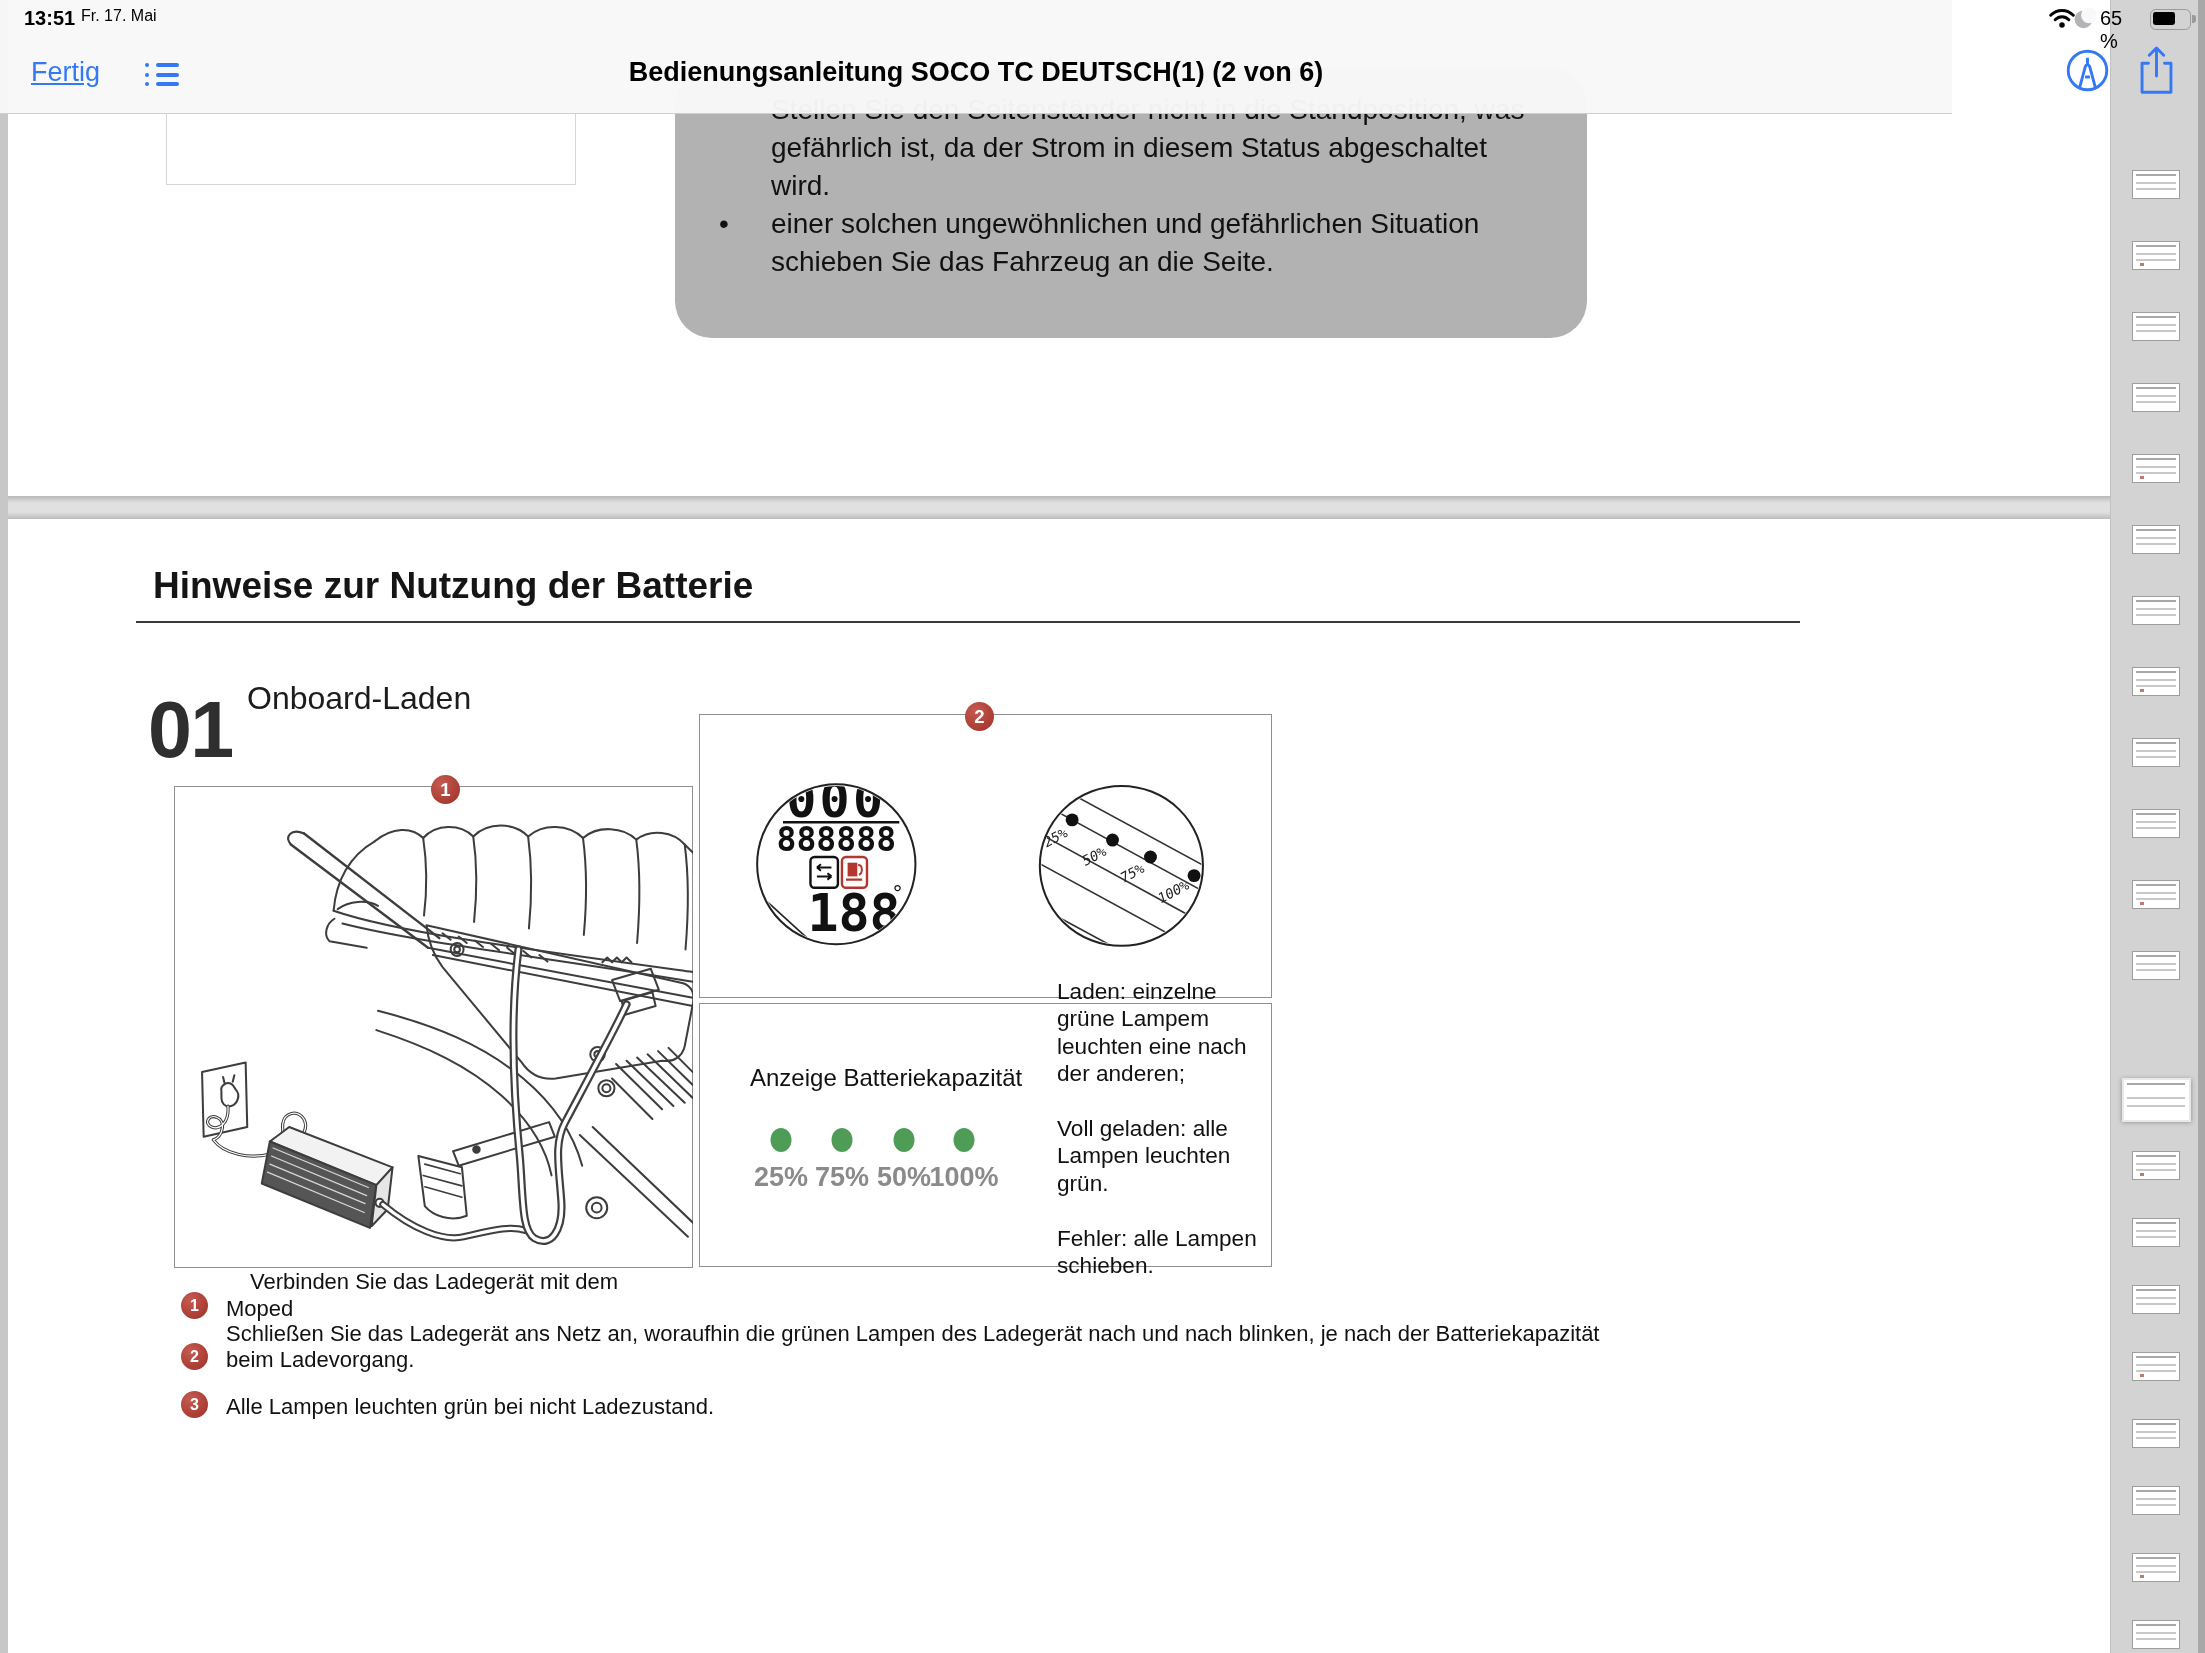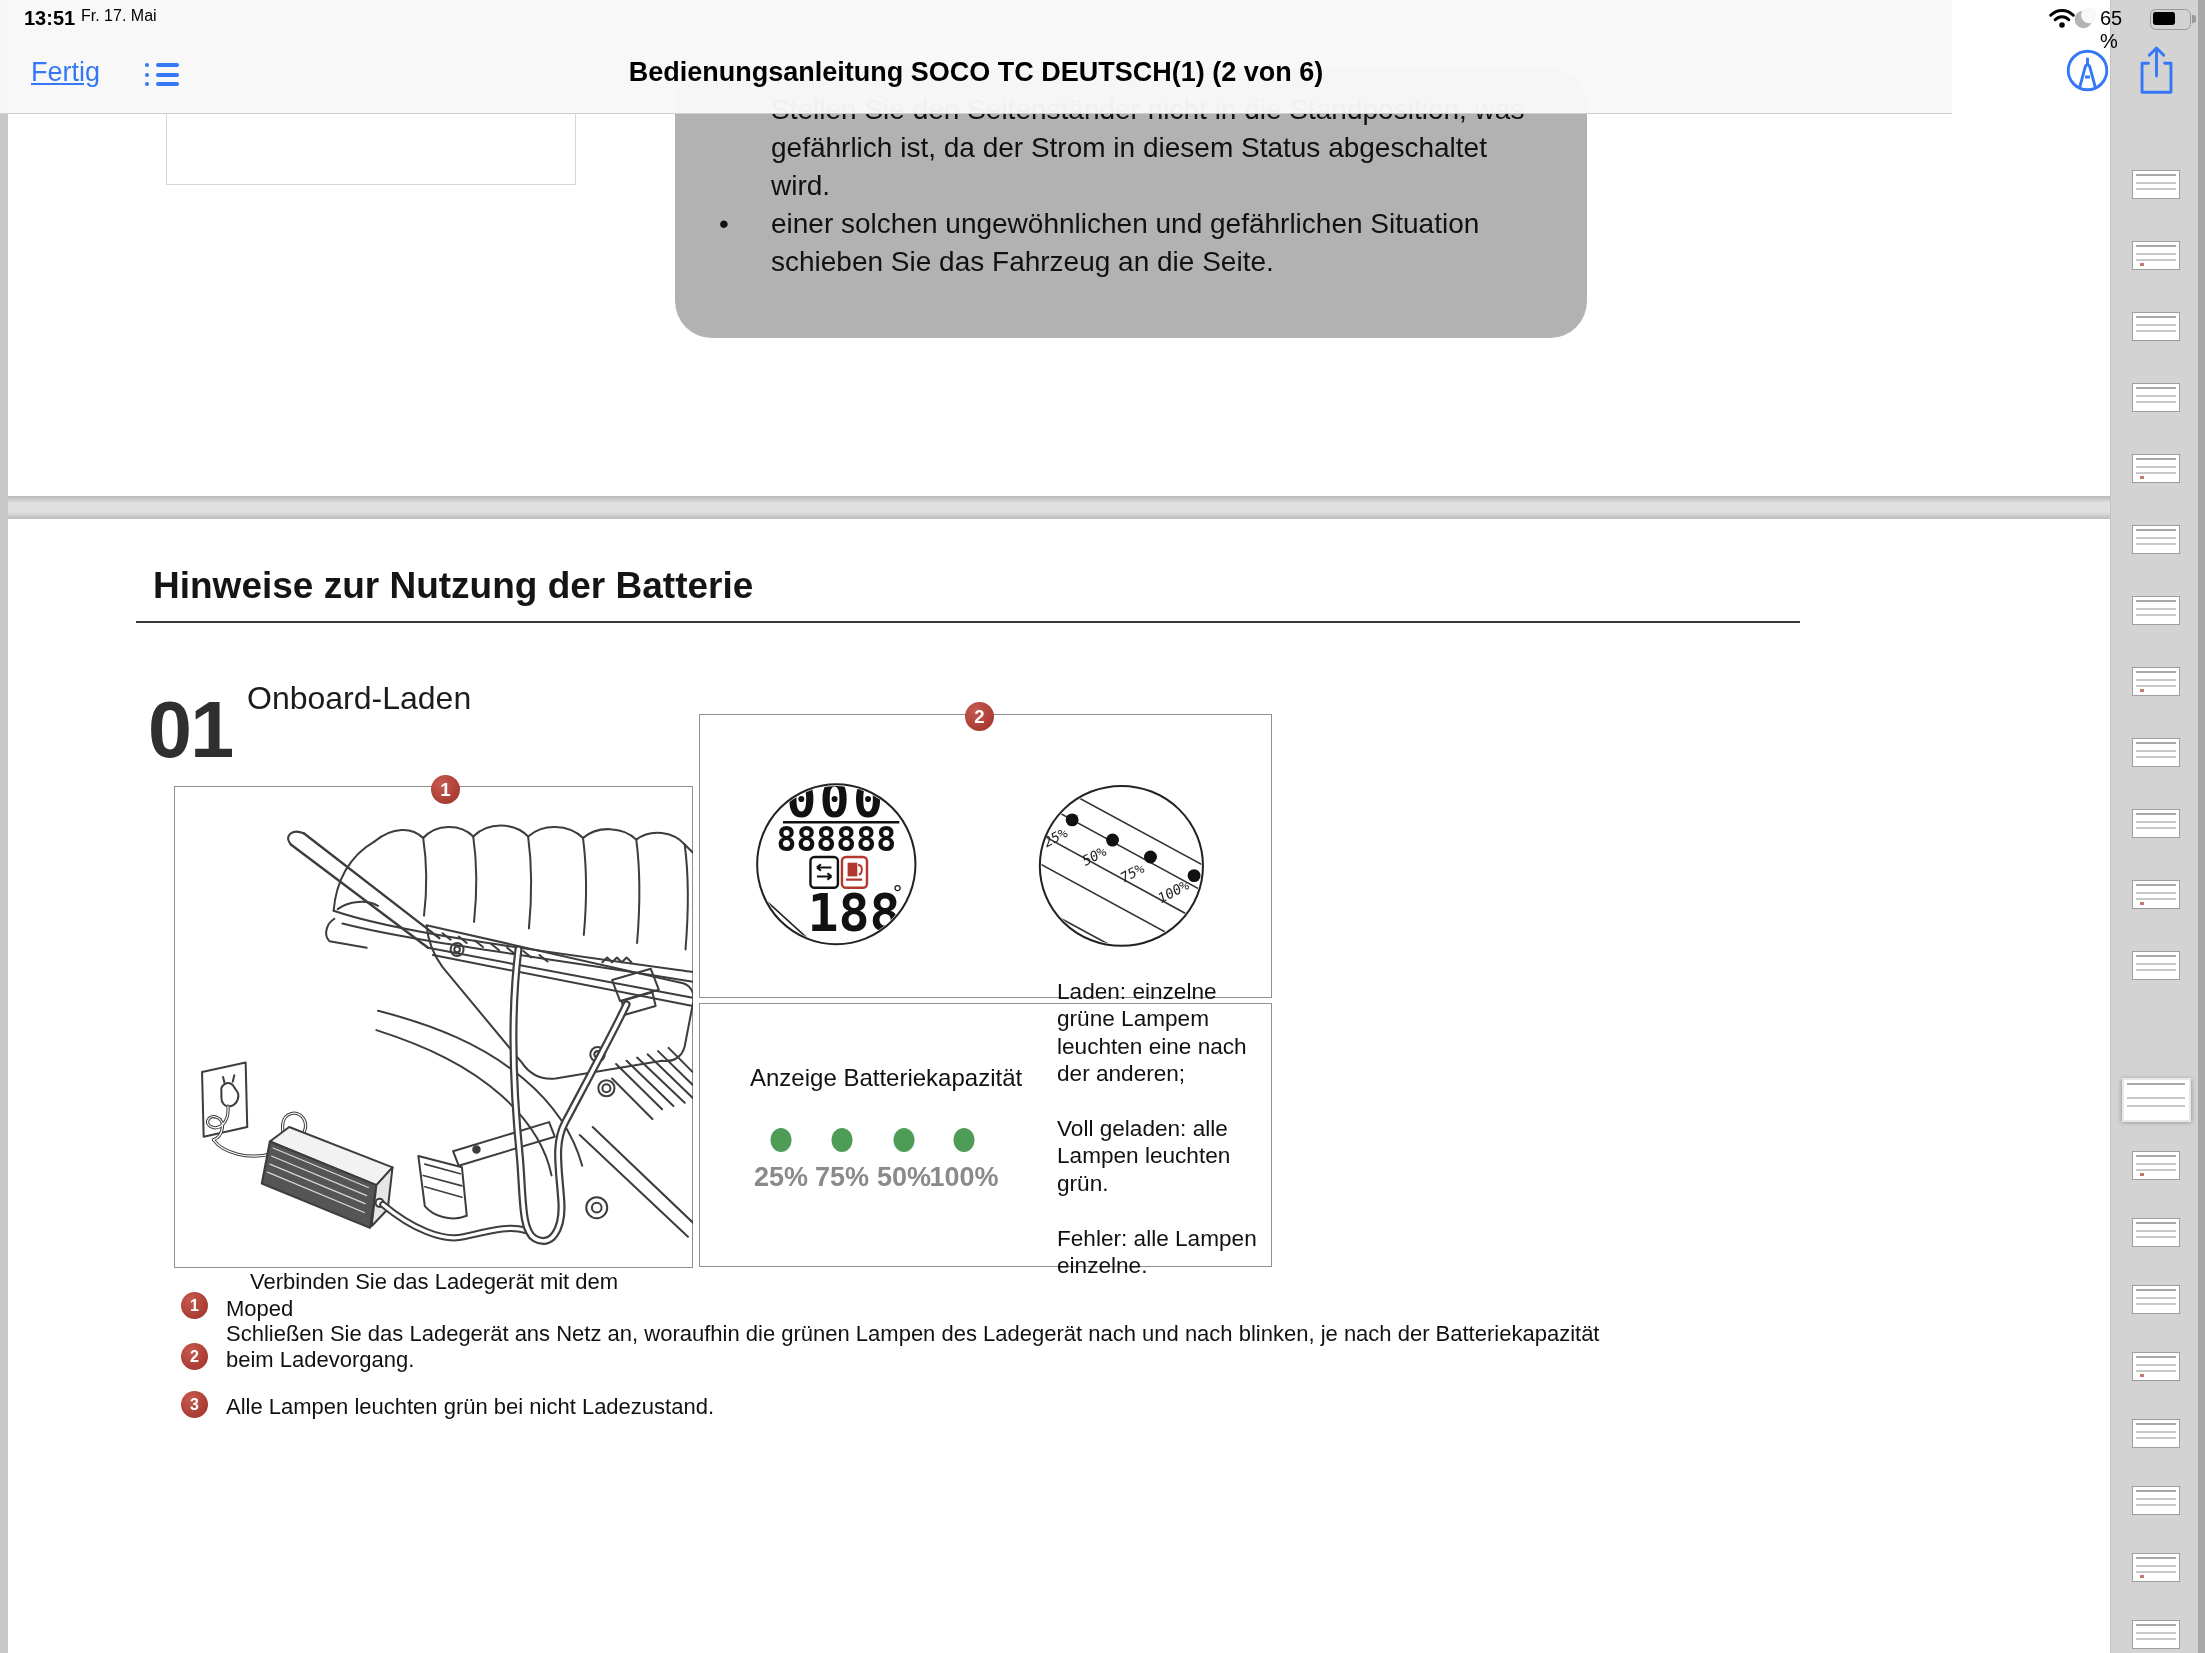--- a/index.html
+++ b/index.html
@@ -225,21 +225,21 @@
         <div class="cs-line">Laden: einzelne</div>
         <div class="cs-line">grüne Lampem</div>
         <div class="cs-line">leuchten eine nach</div>
         <div class="cs-line">der anderen;</div>
         <div class="cs-gap"></div>
         <div class="cs-line">Voll geladen: alle</div>
         <div class="cs-line">Lampen leuchten</div>
         <div class="cs-line">grün.</div>
         <div class="cs-gap"></div>
         <div class="cs-line">Fehler: alle Lampen</div>
-        <div class="cs-line">einzelne.</div>
+        <div class="cs-line">schieben.</div>
       </div>
     <div id="steps">
         <div class="step-badge" style="left: 173px; top: 773px;">1</div>
         <div class="step-line" style="top: 750px; margin-left: 24px;">Verbinden Sie das Ladegerät mit dem</div>
         <div class="step-line" style="top: 777px;">Moped</div>
         <div class="step-badge" style="left: 173px; top: 824px;">2</div>
         <div class="step-line" style="top: 802px;">Schließen Sie das Ladegerät ans Netz an, woraufhin die grünen Lampen des Ladegerät nach und nach blinken, je nach der Batteriekapazität</div>
         <div class="step-line" style="top: 828px;">beim Ladevorgang.</div>
         <div class="step-badge" style="left: 173px; top: 872px;">3</div>
         <div class="step-line" style="top: 875px;">Alle Lampen leuchten grün bei nicht Ladezustand.</div>

